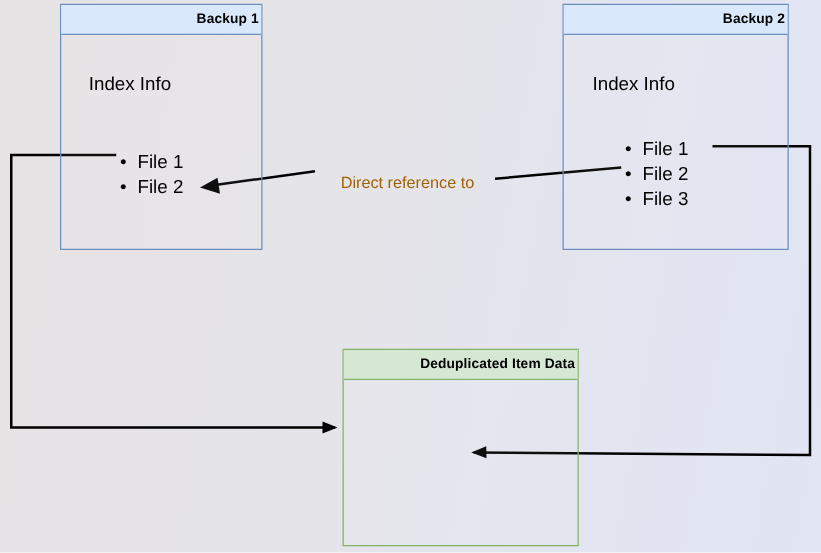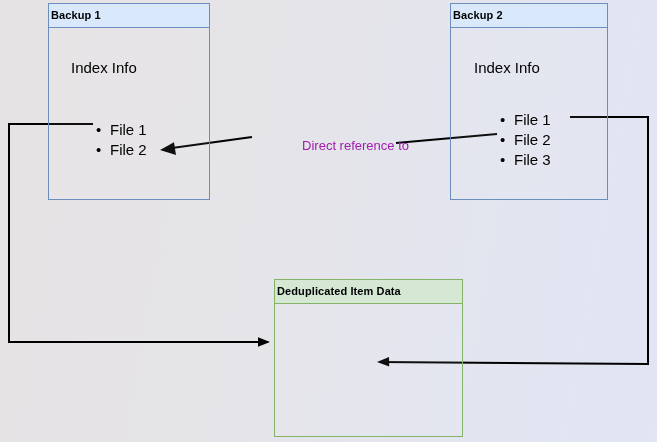--- a/index.html
+++ b/index.html
@@ -26,21 +26,21 @@
 
   
   .node {
     position: absolute;
     box-sizing: border-box;
     display: flex;
     flex-direction: column;
   }
   .node-title {
     box-sizing: border-box;
-    text-align: left;
+    text-align: right;
     font-weight: bold;
     font-size: 11px;
     color: #000000;
     line-height: 1;
     padding: 6px 2px 6px 2px;
     letter-spacing: 0.1px;
   }
   .node-body {
     box-sizing: border-box;
     flex: 1 1 auto;
@@ -95,22 +95,22 @@
     left: -14px;
     top: 0;
     font-size: 15px;
     line-height: 20px;
   }
 
   
   .caption {
     position: absolute;
     font-size: 13px;
-    color: #a21caf;
-    text-align: right;
+    color: #a16207;
+    text-align: center;
     line-height: 16px;
     white-space: pre-line;
   }
 
   
   #edges {
     position: absolute;
     left: 0;
     top: 0;
     width: 657px;
@@ -158,21 +158,21 @@
     <div class="node-title">Backup 1</div>
     <div class="node-body">
       <div class="index-label" style="left:22px; top:31px;">Index Info</div>
       <ul class="file-list" style="left:46px; top:92px;">
         <li>File 1</li>
         <li>File 2</li>
       </ul>
     </div>
   </div>
 
-  <div class="node blue" style="left:450px; top:3px; width:158px; height:197px;">
+  <div class="node blue" style="left:450px; top:3px; width:181px; height:197px;">
     <div class="node-title">Backup 2</div>
     <div class="node-body">
       <div class="index-label" style="left:23px; top:31px;">Index Info</div>
       <ul class="file-list" style="left:48px; top:82px;">
         <li>File 1</li>
         <li>File 2</li>
         <li>File 3</li>
       </ul>
     </div>
   </div>

